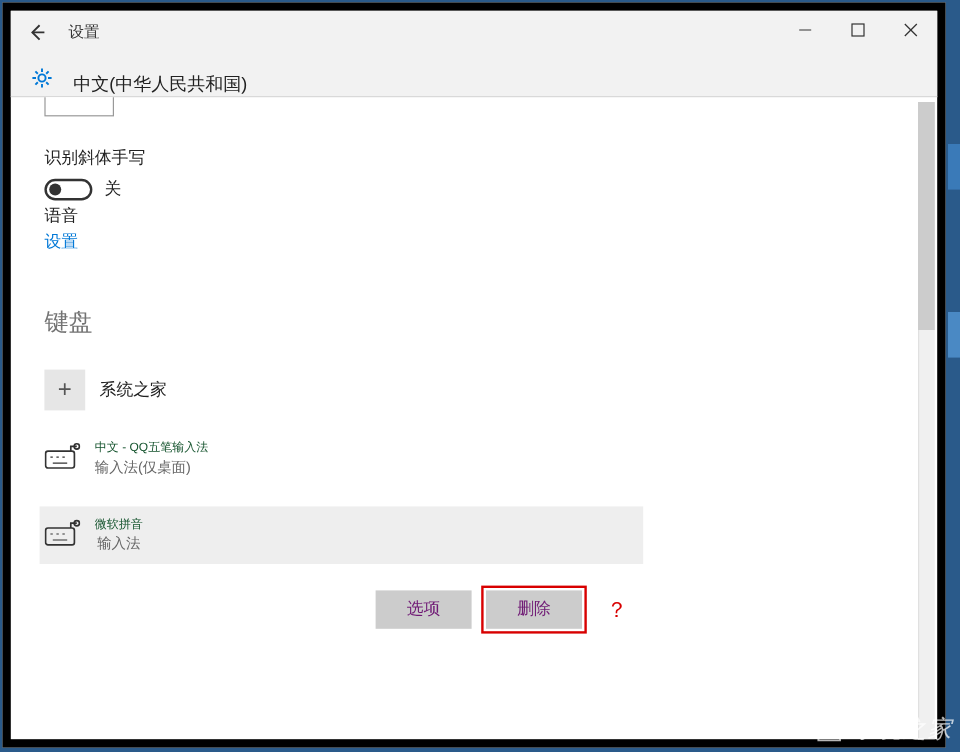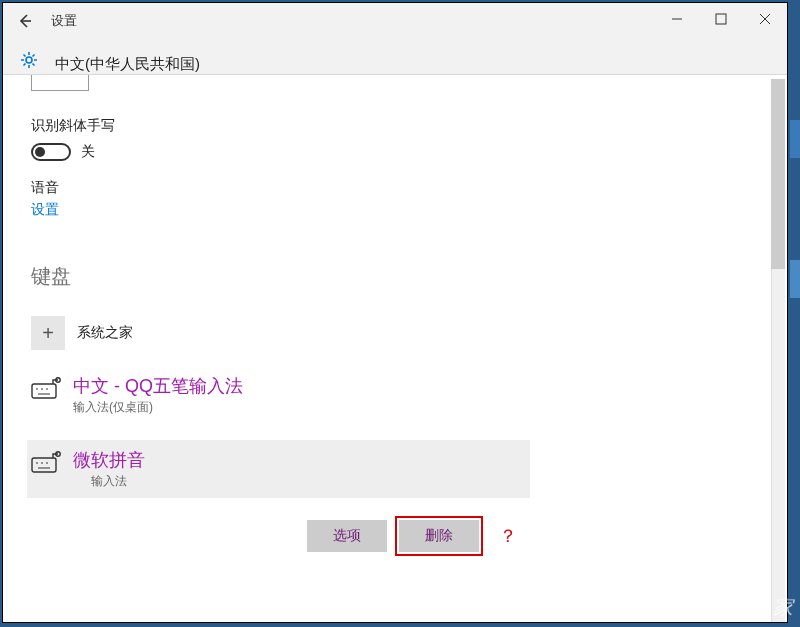--- a/index.html
+++ b/index.html
@@ -1,17 +1,17 @@
 <!DOCTYPE html>
 <html><head>
   <meta charset="utf-8">
   <style>
     * { margin: 0; padding: 0; box-sizing: border-box; font-family: "Microsoft YaHei", "Segoe UI", sans-serif; }
     body { width: 800px; height: 627px; background: #2a5a8a; position: relative; overflow: hidden; }
-    .window { position: absolute; left: 2px; top: 2px; width: 786px; height: 621px; background: #fff; border: 1px solid #000000; display: flex; flex-direction: column; }
+    .window { position: absolute; left: 2px; top: 2px; width: 786px; height: 621px; background: #fff; border: 7px solid #000000; display: flex; flex-direction: column; }
     .titlebar { height: 72px; background: #f2f2f2; border-bottom: 1px solid #d9d9d9; display: flex; flex-direction: column; position: relative; }
     .titlebar-top { height: 36px; display: flex; align-items: center; }
     .back-btn { width: 44px; height: 36px; display: flex; align-items: center; justify-content: center; cursor: pointer; }
     .title-text { font-size: 13px; color: #333; margin-left: 4px; }
     .win-controls { position: absolute; right: 0; top: 0; display: flex; }
     .win-btn { width: 44px; height: 32px; display: flex; align-items: center; justify-content: center; cursor: pointer; }
     .titlebar-sub { height: 36px; display: flex; align-items: flex-end; padding-left: 16px; gap: 16px; }
     .content { flex: 1; padding: 0 28px; overflow: hidden; position: relative; }
     .scrollbar-track { position: absolute; right: 2px; top: 4px; width: 14px; height: 560px; background: #f0f0f0; border-left: 1px solid #e0e0e0; }
     .scrollbar-thumb { position: absolute; right: 0; top: 0; width: 14px; height: 190px; background: #ccc; }
@@ -22,21 +22,21 @@
     .toggle-knob { width: 10px; height: 10px; background: #333; border-radius: 50%; position: absolute; left: 2px; top: 2px; }
     .toggle-state { font-size: 14px; color: #222; }
     .link { color: #0078d7; font-size: 14px; margin-top: 4px; cursor: pointer; }
     .h2 { font-size: 20px; color: #737373; margin-top: 44px; font-weight: 400; }
     .add-row { display: flex; align-items: center; gap: 12px; margin-top: 26px; cursor: pointer; }
     .add-box { width: 34px; height: 34px; background: #e6e6e6; display: flex; align-items: center; justify-content: center; font-size: 20px; color: #555; }
     .kb-item { display: flex; align-items: flex-start; gap: 12px; margin-top: 18px; padding: 6px 0; }
     .kb-item.selected { background: #eeeeee; padding: 8px 0 8px 0; width: 503px; margin-left: -4px; padding-left: 4px; text-align: center; }
     .kb-icon { width: 30px; height: 24px; flex-shrink: 0; margin-top: 2px; }
     .kb-text { display: flex; flex-direction: column; }
-    .kb-name { font-size: 18px; color: #a21caf; }
+    .kb-name { font-size: 10px; color: #14532d; }
     .kb-sub { font-size: 12px; color: #666; margin-top: 1px; }
     .kb-actions { display: flex; gap: 8px; margin-top: 18px; margin-left: 276px; align-items: center; }
     .action-btn { width: 80px; height: 32px; background: #ccc; border: none; font-size: 14px; color: #701a75; cursor: pointer; }
     .red-box { border: 2px solid #d80000; padding: 2px; display: inline-block; }
     .annot { color: #d80000; font-size: 18px; margin-left: 8px; }
     .watermark { position: absolute; right: 6px; bottom: 6px; color: rgba(255,255,255,0.72); font-size: 20px; font-style: italic; display: flex; align-items: center; gap: 6px; letter-spacing: 1px; }
     .desktop-stripe { position: absolute; right: 0; top: 120px; width: 10px; height: 38px; background: #3a7ab8; }
     .desktop-stripe2 { position: absolute; right: 0; top: 260px; width: 10px; height: 38px; background: #4a89c4; }
   </style>
 </head>
@@ -89,21 +89,21 @@
     <div class="partial-box"></div>
 
     <div class="section-label">识别斜体手写</div>
     <div class="toggle-row">
       <div class="toggle">
           <div class="toggle-knob"></div>
         </div>
       <div class="toggle-state">关</div>
     </div>
 
-    <div class="section-label" style="margin-top:18px;">语音</div>
+    <div class="section-label" style="margin-top:4px;">语音</div>
     <div class="link">设置</div>
 
     <div class="h2">键盘</div>
 
     <div class="add-row">
       <div class="add-box">+</div>
       <span style="font-size:14px;color:#222;">系统之家</span>
     </div>
 
     <div class="kb-item">

